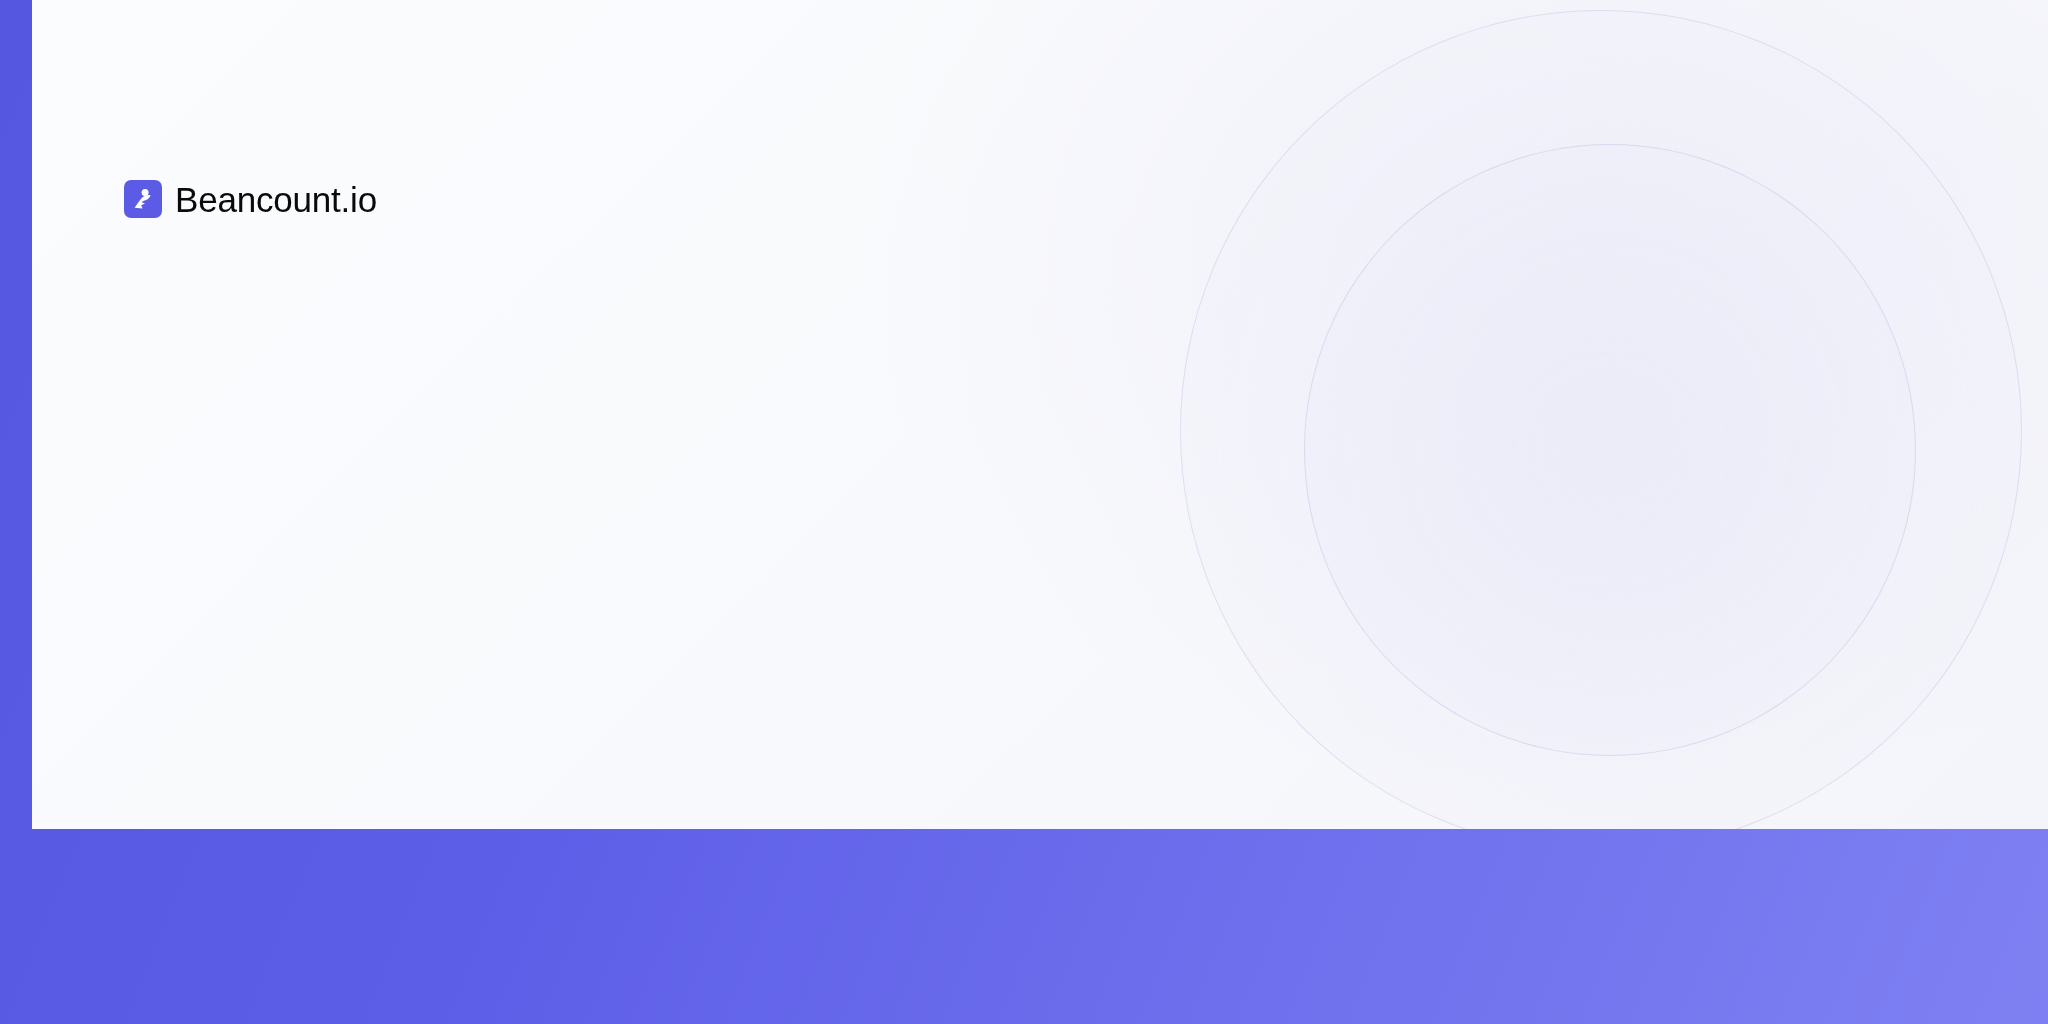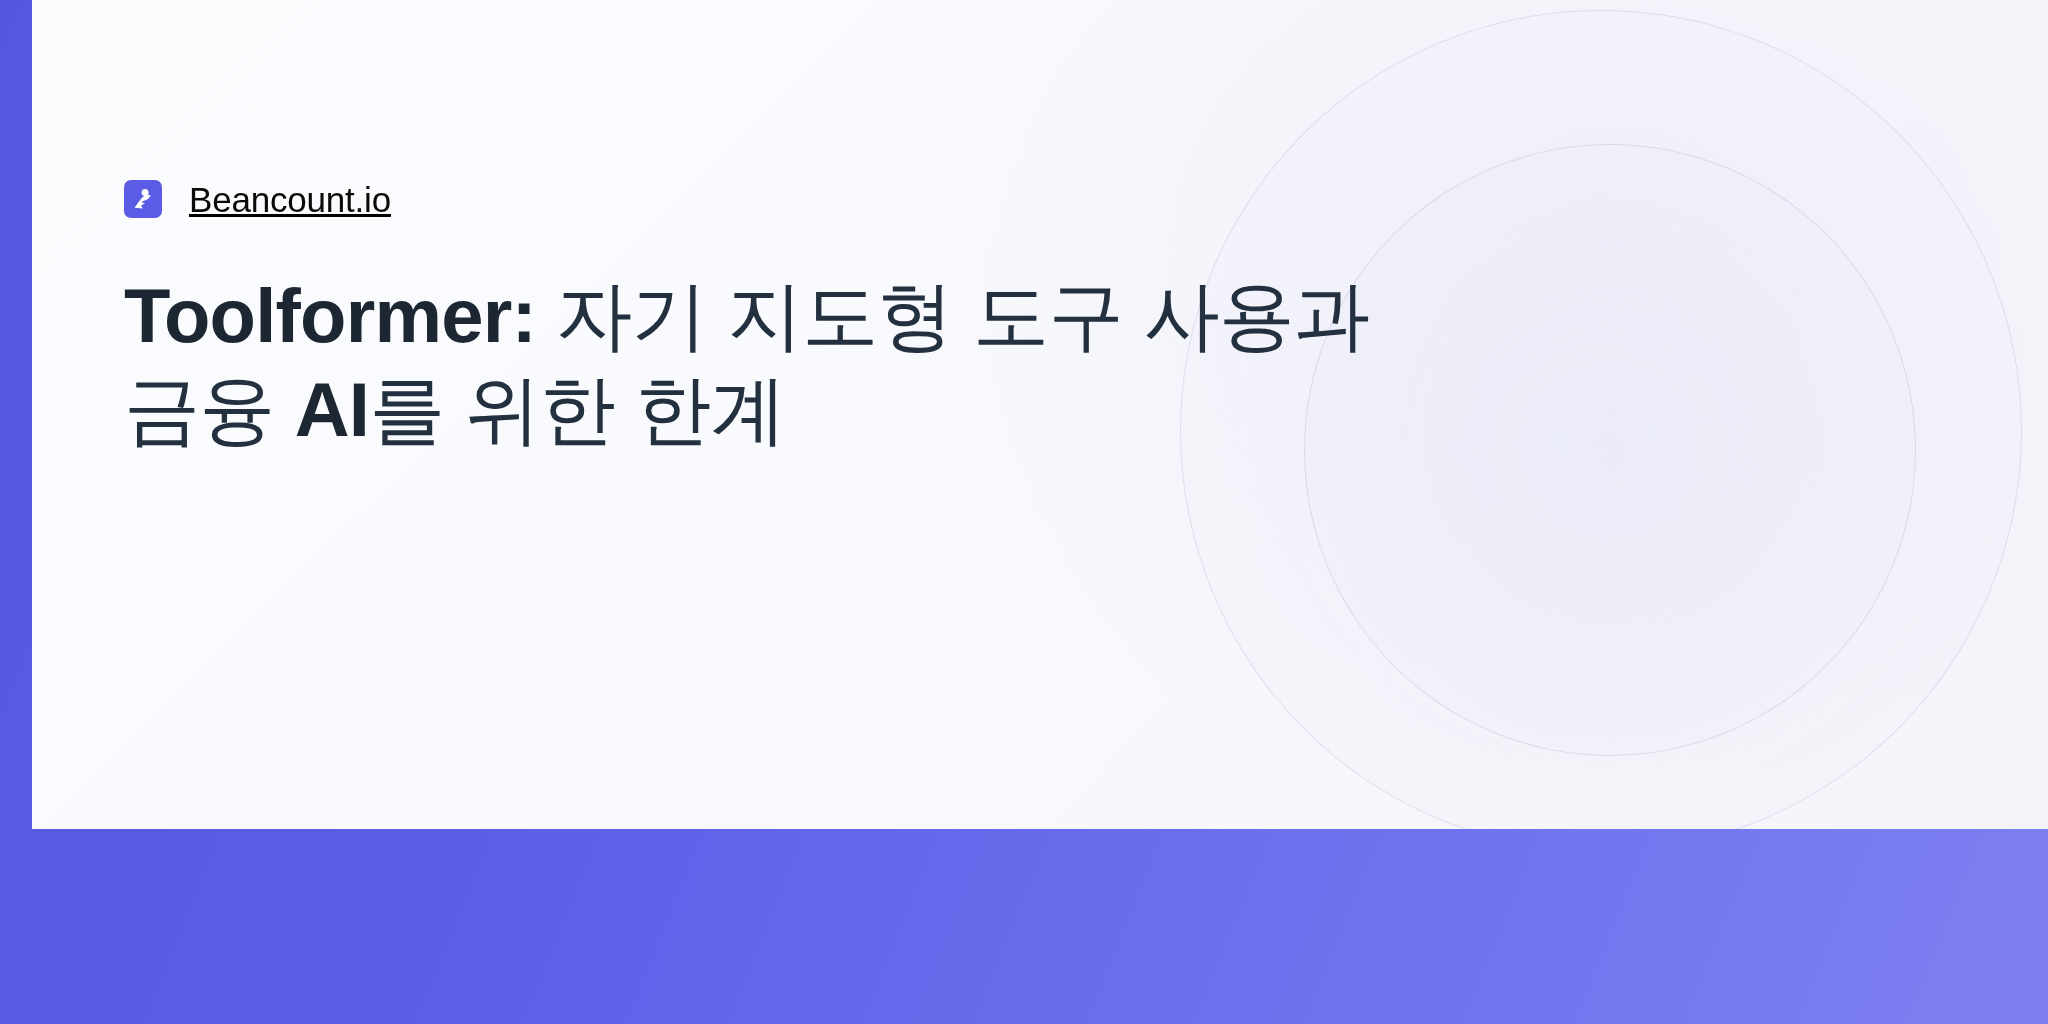--- a/index.html
+++ b/index.html
@@ -73,22 +73,21 @@
     position: absolute;
     left: 92px;       
     top: 180px;
     width: 1400px;
   }
 
   
   .brand {
     display: flex;
     align-items: center;
-    gap: 27px;
-    text-decoration: underline;
+    gap: 13px;
   }
   .brand-mark {
     width: 38px;
     height: 38px;
     border-radius: 7px;
     background: #5b5be6;
     display: flex;
     align-items: center;
     justify-content: center;
     flex: 0 0 auto;
@@ -142,20 +141,17 @@
                      L11.2 19.3
                      L12.6 22.6
                      L4.6 21.8
                      C7.0 18.4 9.2 15.3 11.3 12.6
                      C13.4 10.0 16.5 8.6 20.6 9.0 Z" fill="#ffffff"></path>
           </svg>
         </span>
         <span class="brand-name">Beancount.io</span>
       </div>
 
-      <h1 class="headline">
-        <span class="bold">Toolformer:</span><span> 자기 지도형 도구 사용과 금</span><span>융 </span><span class="bold">AI</span><span>를 위한 한계</span>
-      </h1>
 
     </div>
   </div>
 
 </div>
 
 </body></html>

